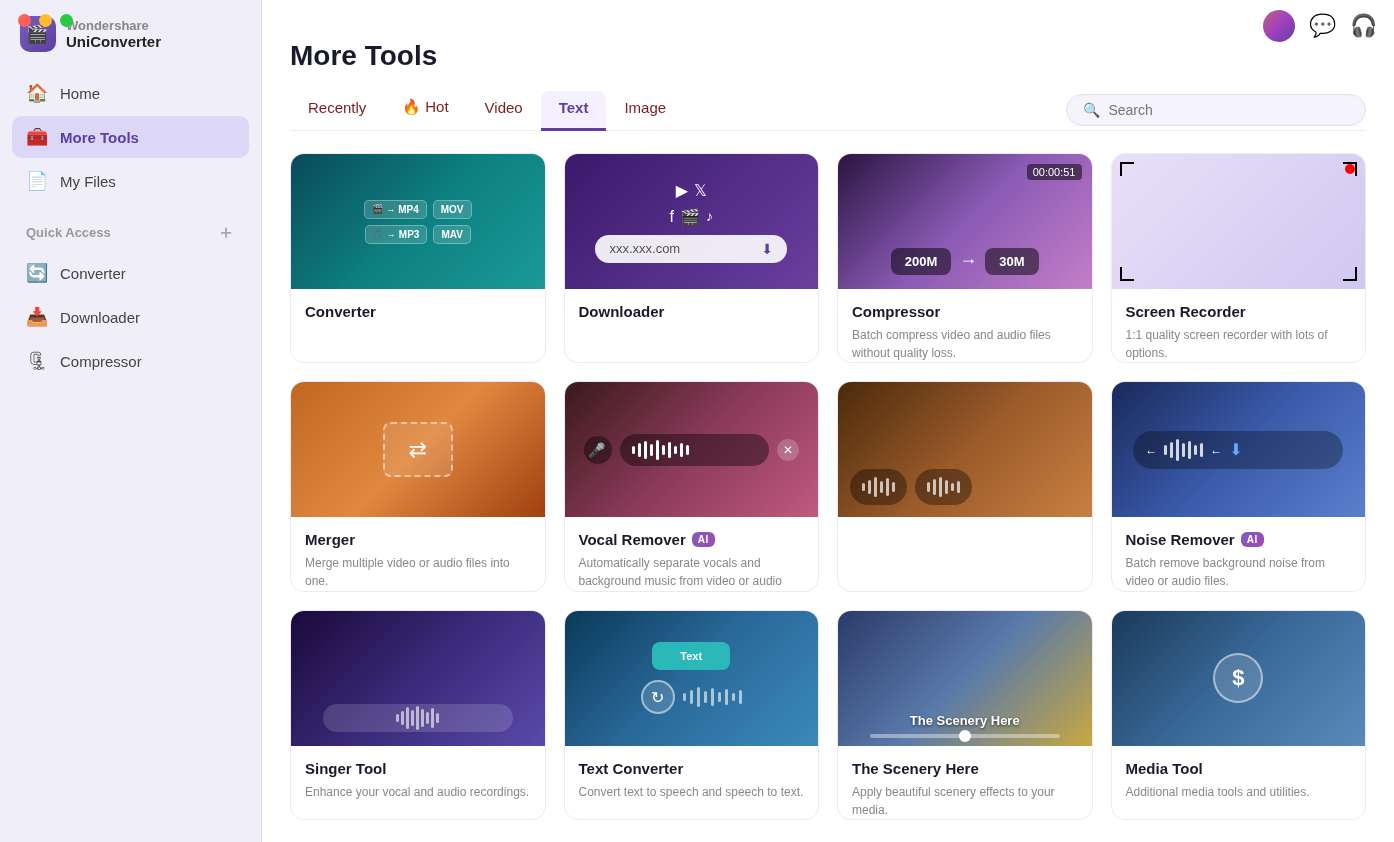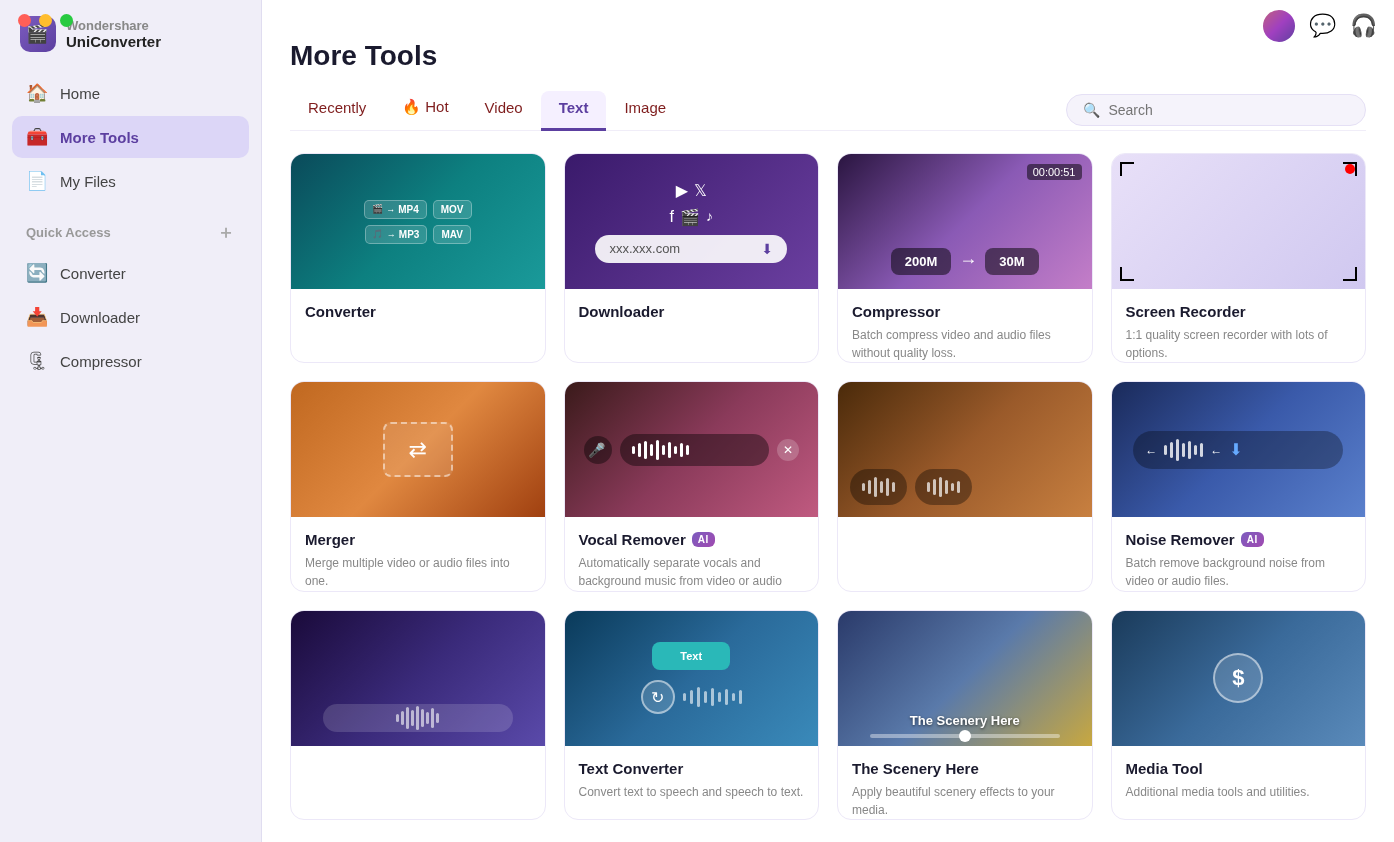--- a/index.html
+++ b/index.html
@@ -572,20 +572,24 @@
             <div class="w-bar" style="height:14px; background:rgba(255,255,255,0.6);"></div>
             <div class="w-bar" style="height:22px; background:rgba(255,255,255,0.6);"></div>
             <div class="w-bar" style="height:16px; background:rgba(255,255,255,0.6);"></div>
             <div class="w-bar" style="height:24px; background:rgba(255,255,255,0.6);"></div>
             <div class="w-bar" style="height:18px; background:rgba(255,255,255,0.6);"></div>
             <div class="w-bar" style="height:12px; background:rgba(255,255,255,0.6);"></div>
             <div class="w-bar" style="height:20px; background:rgba(255,255,255,0.6);"></div>
             <div class="w-bar" style="height:10px; background:rgba(255,255,255,0.6);"></div>
           </div>
         </div>
+      </div>
+      <div class="card-body">
+        <div class="card-title">Singer Tool</div>
+        <div class="card-desc">Enhance your vocal and audio recordings.</div>
       </div>
     </div>
 
     <div class="tool-card">
       <div class="card-thumb bg-text-conv">
         <div class="card-thumb-inner">
           <div class="text-conv-thumb">
             <div class="text-btn-big">Text</div>
             <div style="display:flex; align-items:center; gap:8px;">
               <div class="refresh-circle">↻</div>

